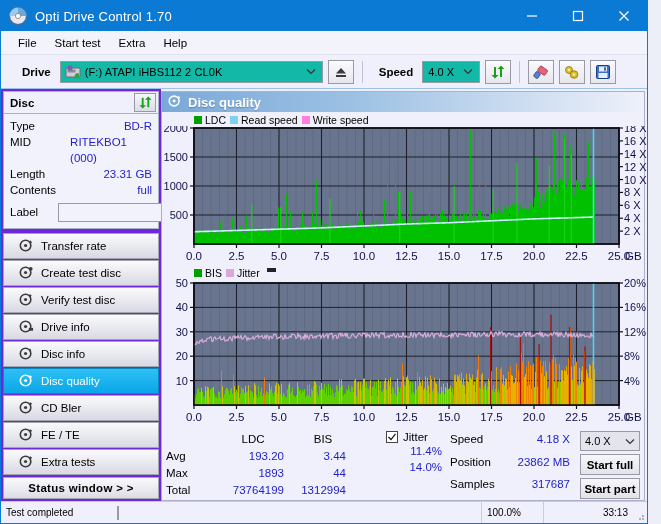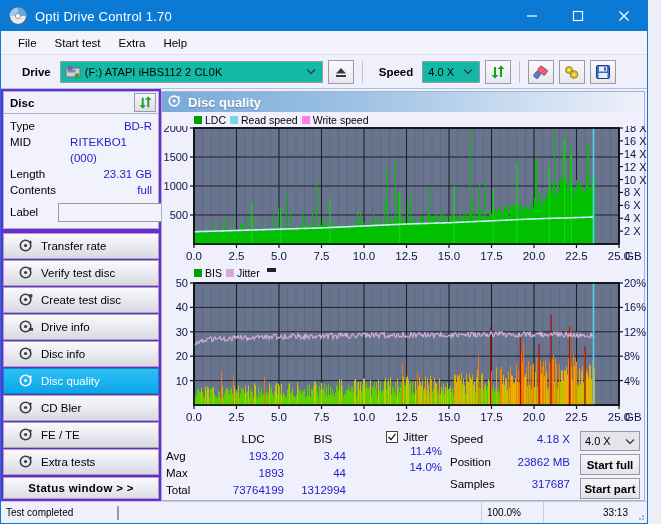--- a/index.html
+++ b/index.html
@@ -303,31 +303,31 @@
                 <circle cx="7" cy="8" r="5.6" fill="none" stroke="#3b3b3b" stroke-width="1.7"></circle>
                 <circle cx="7" cy="8" r="1.7" fill="#3b3b3b"></circle>
                 <path d="M12 2 L14 5 L11.5 5.5 Z" fill="#3b3b3b"></path>
               </svg></span>
           <span>Transfer rate</span>
         </div>
         <div class="navbtn">
           <span><svg width="15" height="15" viewBox="0 0 16 16">
                 <circle cx="7" cy="8" r="5.6" fill="none" stroke="#3b3b3b" stroke-width="1.7"></circle>
                 <circle cx="7" cy="8" r="1.7" fill="#3b3b3b"></circle>
-                <path d="M11 2 L13.5 3.5 L12 6 Z" fill="#3b3b3b"></path>
+                <circle cx="12.5" cy="4" r="2" fill="#3b3b3b"></circle>
               </svg></span>
-          <span>Verify test disc</span>
+          <span>Create test disc</span>
         </div>
         <div class="navbtn">
           <span><svg width="15" height="15" viewBox="0 0 16 16">
                 <circle cx="7" cy="8" r="5.6" fill="none" stroke="#3b3b3b" stroke-width="1.7"></circle>
                 <circle cx="7" cy="8" r="1.7" fill="#3b3b3b"></circle>
-                <circle cx="12.5" cy="4" r="2" fill="#3b3b3b"></circle>
+                <path d="M11 2 L13.5 3.5 L12 6 Z" fill="#3b3b3b"></path>
               </svg></span>
-          <span>Create test disc</span>
+          <span>Verify test disc</span>
         </div>
         <div class="navbtn">
           <span><svg width="15" height="15" viewBox="0 0 16 16">
                 <circle cx="7" cy="8" r="5.6" fill="none" stroke="#3b3b3b" stroke-width="1.7"></circle>
                 <circle cx="7" cy="8" r="1.7" fill="#3b3b3b"></circle>
                 <rect x="10.5" y="9.5" width="4.5" height="3" fill="#3b3b3b"></rect>
               </svg></span>
           <span>Drive info</span>
         </div>
         <div class="navbtn">

